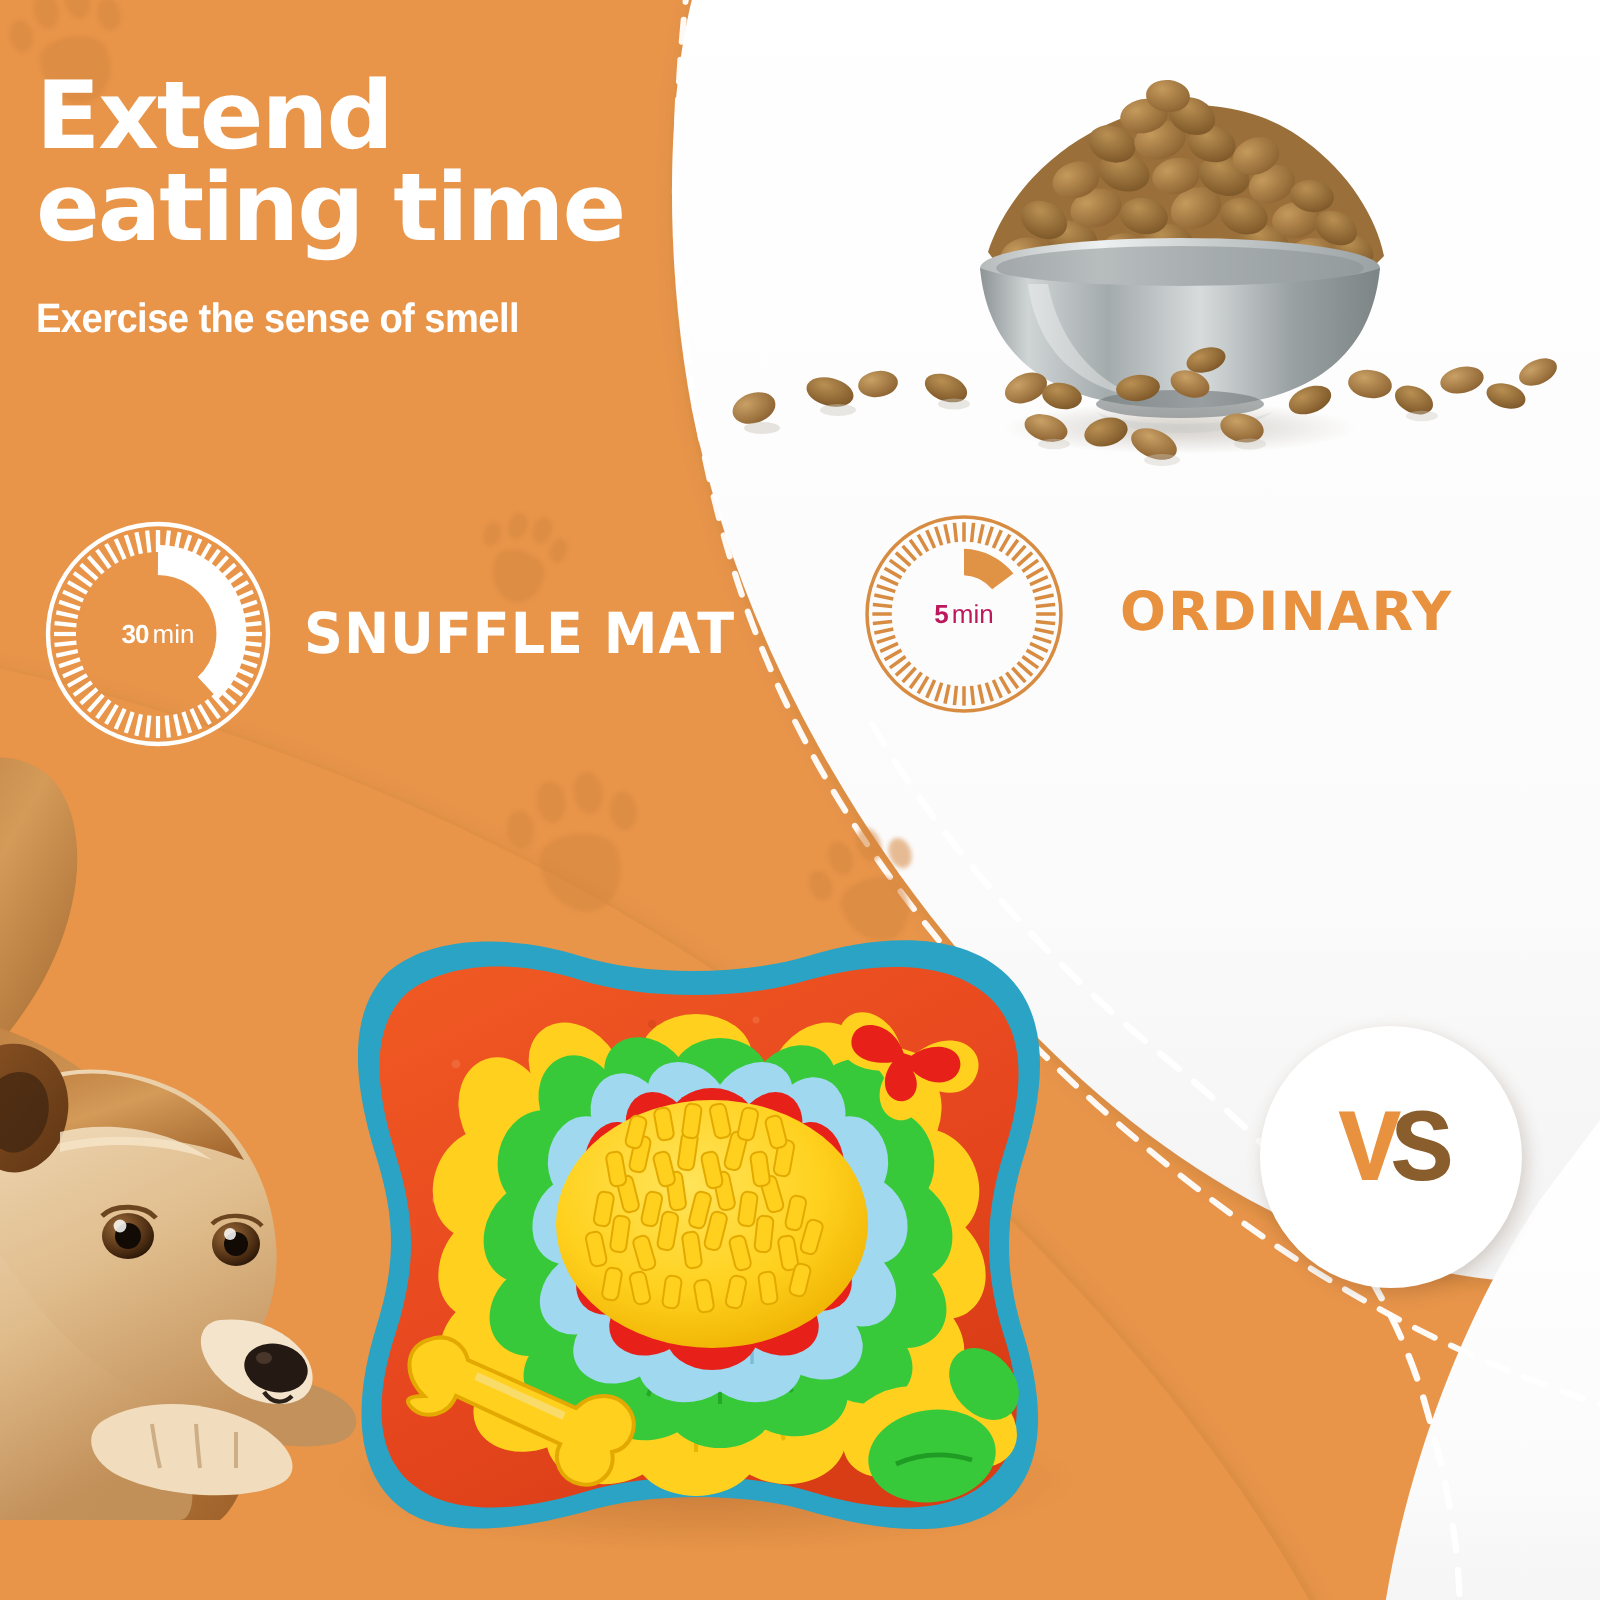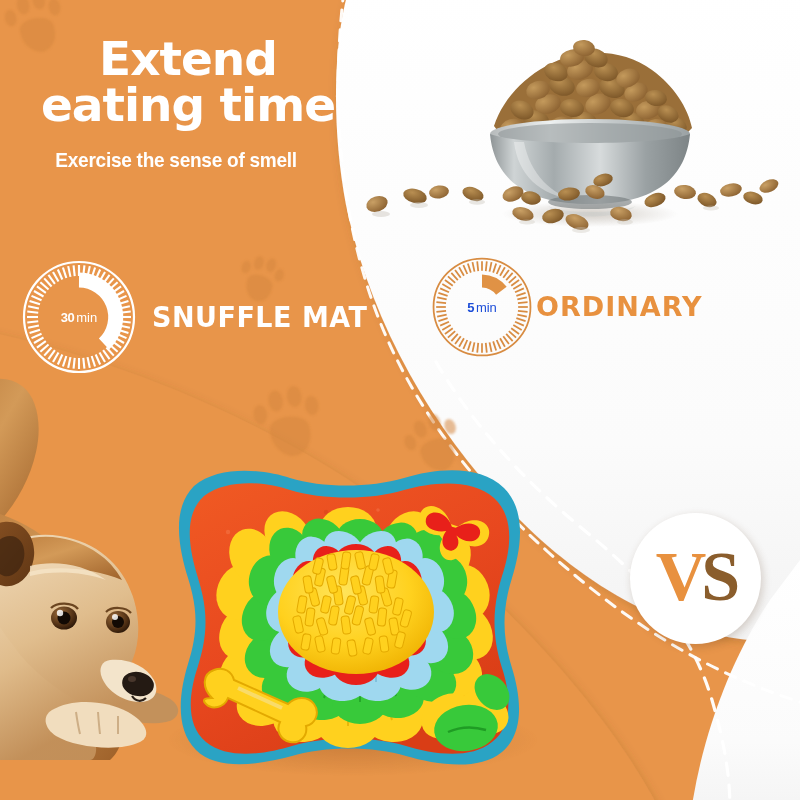--- a/index.html
+++ b/index.html
@@ -11,21 +11,21 @@
     position:relative;
   }
   #stage { position:absolute; inset:0; width:800px; height:800px; overflow:hidden; background:#fff; }
 
   
   .bg-svg { position:absolute; inset:0; width:800px; height:800px; }
 
   
   .headline {
     position:absolute; left:18px; top:36px; width:340px;
-    color:#ffffff; z-index:30;text-align:center;
+    color:#ffffff; z-index:30;
   }
   .headline .line {
     font-family:"DejaVu Sans", sans-serif;
     font-weight:bold;
     font-size:47px;
     line-height:0.98;
     letter-spacing:-1px;
     white-space:nowrap;
   }
   .headline .line.l2 { }
@@ -51,48 +51,48 @@
     position:absolute; left:0; right:0; top:50%;
     transform:translateY(-50%);
     text-align:center;
     font-family:"Liberation Sans", sans-serif;
     font-size:13px;
     white-space:nowrap;
   }
   .timer .tnum { font-weight:bold; letter-spacing:-0.5px; }
   .timer .tunit { font-weight:normal; margin-left:2px; }
   .timer-left .tlabel { color:#ffffff; }
-  .timer-right .tlabel { color:#1d4ed8; }
+  .timer-right .tlabel { color:#be185d; }
 
   .cmp-title {
     font-family:"DejaVu Sans", sans-serif;
     font-weight:bold;
     letter-spacing:0.5px;
   }
   .cmp-left .cmp-title {
     color:#ffffff; font-size:27px; margin-left:14px;
     white-space:nowrap; transform:scaleY(1.05);
   }
   .cmp-right .cmp-title {
-    color:#e8913f; font-size:27px; margin-left:2px;
+    color:#e8913f; font-size:27px; margin-left:26px;
     line-height:1.08; letter-spacing:1px;
   }
 
   
   .vs-badge {
     position:absolute; left:630px; top:513px;
     width:131px; height:131px; border-radius:50%;
     background:#ffffff;
     box-shadow:2px 3px 9px rgba(90,60,30,0.22);
     z-index:40;
     display:flex; align-items:center; justify-content:center;
   }
   .vs-badge .vs-text {
-    font-family:Liberation Serif, serif;
-    font-weight:bold; font-size:70px; line-height:1;
+    font-family:Liberation Mono, monospace;
+    font-weight:bold; font-size:52px; line-height:1;
     letter-spacing:-5px;
     white-space:nowrap;
     transform:translateY(-2px);
   }
   .vs-badge .vs-v { color:#e8913f; }
   .vs-badge .vs-s { color:#8a5d2c; }
 
   
   .layer { position:absolute; z-index:25; }
   svg.layer { display:block; }

